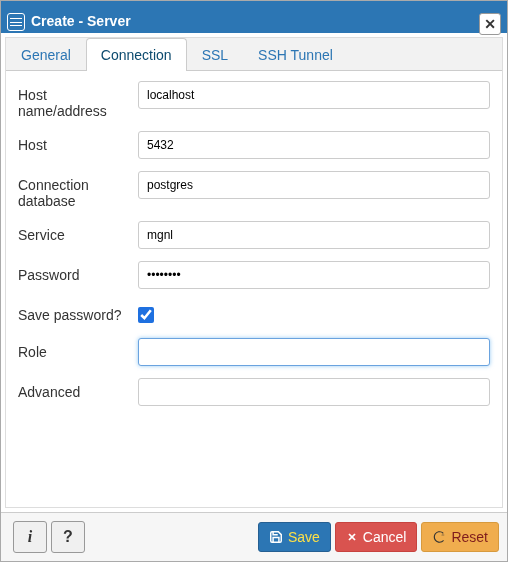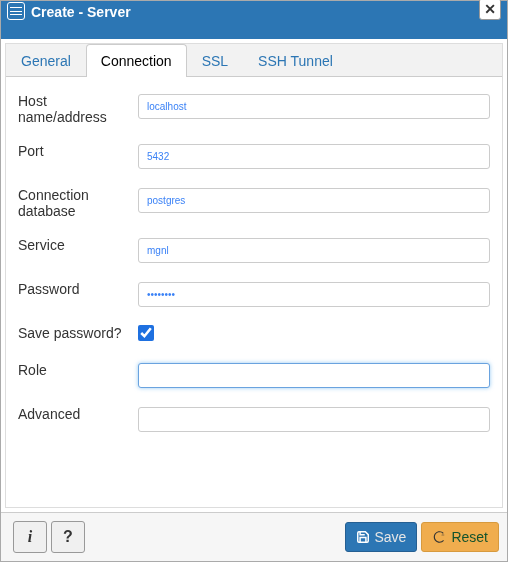--- a/index.html
+++ b/index.html
@@ -1,40 +1,40 @@
 <!DOCTYPE html>
 <html><head>
 <meta charset="utf-8">
 <style>
 * { box-sizing: border-box; margin: 0; padding: 0; }
 body { font-family: -apple-system, BlinkMacSystemFont, "Segoe UI", Helvetica, Arial, sans-serif; font-size: 14px; background: #fff; color: #333; }
 .dialog { width: 508px; height: 562px; border: 1px solid #aaa; background: #fff; display: flex; flex-direction: column; }
-.titlebar { background: #2c76b4; color: #fff; display: flex; align-items: flex-end; padding: 19px 6px; height: 32px; }
+.titlebar { background: #2c76b4; color: #fff; display: flex; align-items: flex-start; padding: 12px 6px; height: 32px; }
 .title-icon { width: 18px; height: 18px; border: 1.5px solid #fff; border-radius: 3px; margin-right: 6px; display: flex; flex-direction: column; justify-content: space-evenly; padding: 2px; }
 .title-icon .line { height: 1px; background: #fff; }
 .title-text { flex: 1; font-weight: 600; font-size: 14px; }
 .close-btn { width: 22px; height: 22px; background: #fff; border: 1px solid #999; border-radius: 3px; display: flex; align-items: center; justify-content: center; font-weight: bold; font-size: 14px; color: #333; cursor: pointer; }
 .body { flex: 1; border: 1px solid #ddd; margin: 4px; display: flex; flex-direction: column; background: #fff; }
 .tabs { display: flex; border-bottom: 1px solid #ccc; background: #f2f2f2; }
 .tab { padding: 8px 14px; color: #2c76b4; cursor: pointer; border: 1px solid transparent; border-bottom: none; margin-bottom: -1px; }
-.tab.active { background: #fff; color: #000000; border-color: #ccc; border-radius: 4px 4px 0 0; }
+.tab.active { background: #fff; color: #0c4a6e; border-color: #ccc; border-radius: 4px 4px 0 0; }
 .form { padding: 10px 12px; flex: 1; overflow: auto; }
 .row { display: flex; align-items: flex-start; margin-bottom: 12px; justify-content: space-between; }
 .label { width: 120px; padding-top: 6px; color: #333; }
 .field { flex: 1; }
-input[type=text], input[type=password] { width: 100%; padding: 6px 8px; border: 1px solid #ccc; border-radius: 3px; font-size: 10px; color: #3b82f6; margin-top: 7px; }
+input[type=text], input[type=password] { width: 100%; padding: 6px 8px; border: 1px solid #ccc; border-radius: 3px; font-size: 12px; color: #000000; }
 input.focused { border-color: #6aa3df; box-shadow: 0 0 4px rgba(82,168,236,0.6); }
 input[type=checkbox] { width: 16px; height: 16px; accent-color: #1e70e0; margin-top: 6px; }
 .footer { border-top: 1px solid #ccc; padding: 8px; display: flex; align-items: center; background: #f6f6f6; }
 .footer .spacer { flex: 1; }
 .btn { padding: 6px 10px; border: 1px solid #999; border-radius: 3px; background: #f0f0f0; cursor: pointer; font-size: 14px; display: inline-flex; align-items: center; gap: 5px; margin-left: 4px; color: #333; }
 .btn-icon-only { width: 34px; justify-content: center; font-weight: bold; font-size: 16px; }
-.btn-save { background: #2c76b4; border-color: #255f92; color: #e5e5e5; align-items: center; }
+.btn-save { background: #2c76b4; border-color: #255f92; color: #fde047; align-items: center; }
 .btn-cancel { background: #d9534f; border-color: #c7433f; color: #fff; }
-.btn-reset { background: #f0ad4e; border-color: #d79a3e; color: #14532d; }
+.btn-reset { background: #f0ad4e; border-color: #d79a3e; color: #7f1d1d; }
 .icon-inline { display: inline-flex; }
 svg { display: block; }
 </style>
 </head>
 <body>
 
 <div class="dialog">
 
   <div class="titlebar">
     <span class="title-icon">
@@ -57,21 +57,21 @@
     </div>
 
     <div class="form">
 
       <div class="row">
         <div class="label">Host name/address</div>
         <div class="field"><input type="text" value="localhost" style=""></div>
       </div>
 
       <div class="row">
-        <div class="label">Port</div>
+        <div class="label">Host</div>
         <div class="field"><input type="text" value="5432" style=""></div>
       </div>
 
       <div class="row">
         <div class="label">Connection database</div>
         <div class="field"><input type="text" value="postgres" style=""></div>
       </div>
 
       <div class="row">
         <div class="label">Service</div>
@@ -112,20 +112,29 @@
     <button class="btn btn-save">
       <span class="icon-inline">
         <svg width="14" height="14" viewBox="0 0 24 24" fill="none" stroke="#fff" stroke-width="2.5">
             <path d="M19 21H5a2 2 0 0 1-2-2V5a2 2 0 0 1 2-2h11l5 5v11a2 2 0 0 1-2 2z"></path>
             <polyline points="17 21 17 13 7 13 7 21"></polyline>
             <polyline points="7 3 7 8 15 8"></polyline>
           </svg>
       </span>
       <span>Save</span>
     </button>
+    <button class="btn btn-cancel">
+      <span class="icon-inline">
+        <svg width="12" height="12" viewBox="0 0 24 24" fill="none" stroke="#fff" stroke-width="3.5">
+            <line x1="18" y1="6" x2="6" y2="18"></line>
+            <line x1="6" y1="6" x2="18" y2="18"></line>
+          </svg>
+      </span>
+      <span>Cancel</span>
+    </button>
     <button class="btn btn-reset">
       <span class="icon-inline">
         <svg width="14" height="14" viewBox="0 0 24 24" fill="#333">
             <path d="M21 8l-4 0 3-3c-1.8-1.8-4.3-3-7-3C7.5 2 3 6.5 3 12s4.5 10 10 10c3 0 5.7-1.3 7.5-3.4l-1.5-1.3C17.6 19 15.4 20 13 20c-4.4 0-8-3.6-8-8s3.6-8 8-8c2.2 0 4.2 0.9 5.6 2.4L16 9l5 0 0-5-0 4z"></path>
           </svg>
       </span>
       <span>Reset</span>
     </button>
   </div>
 

